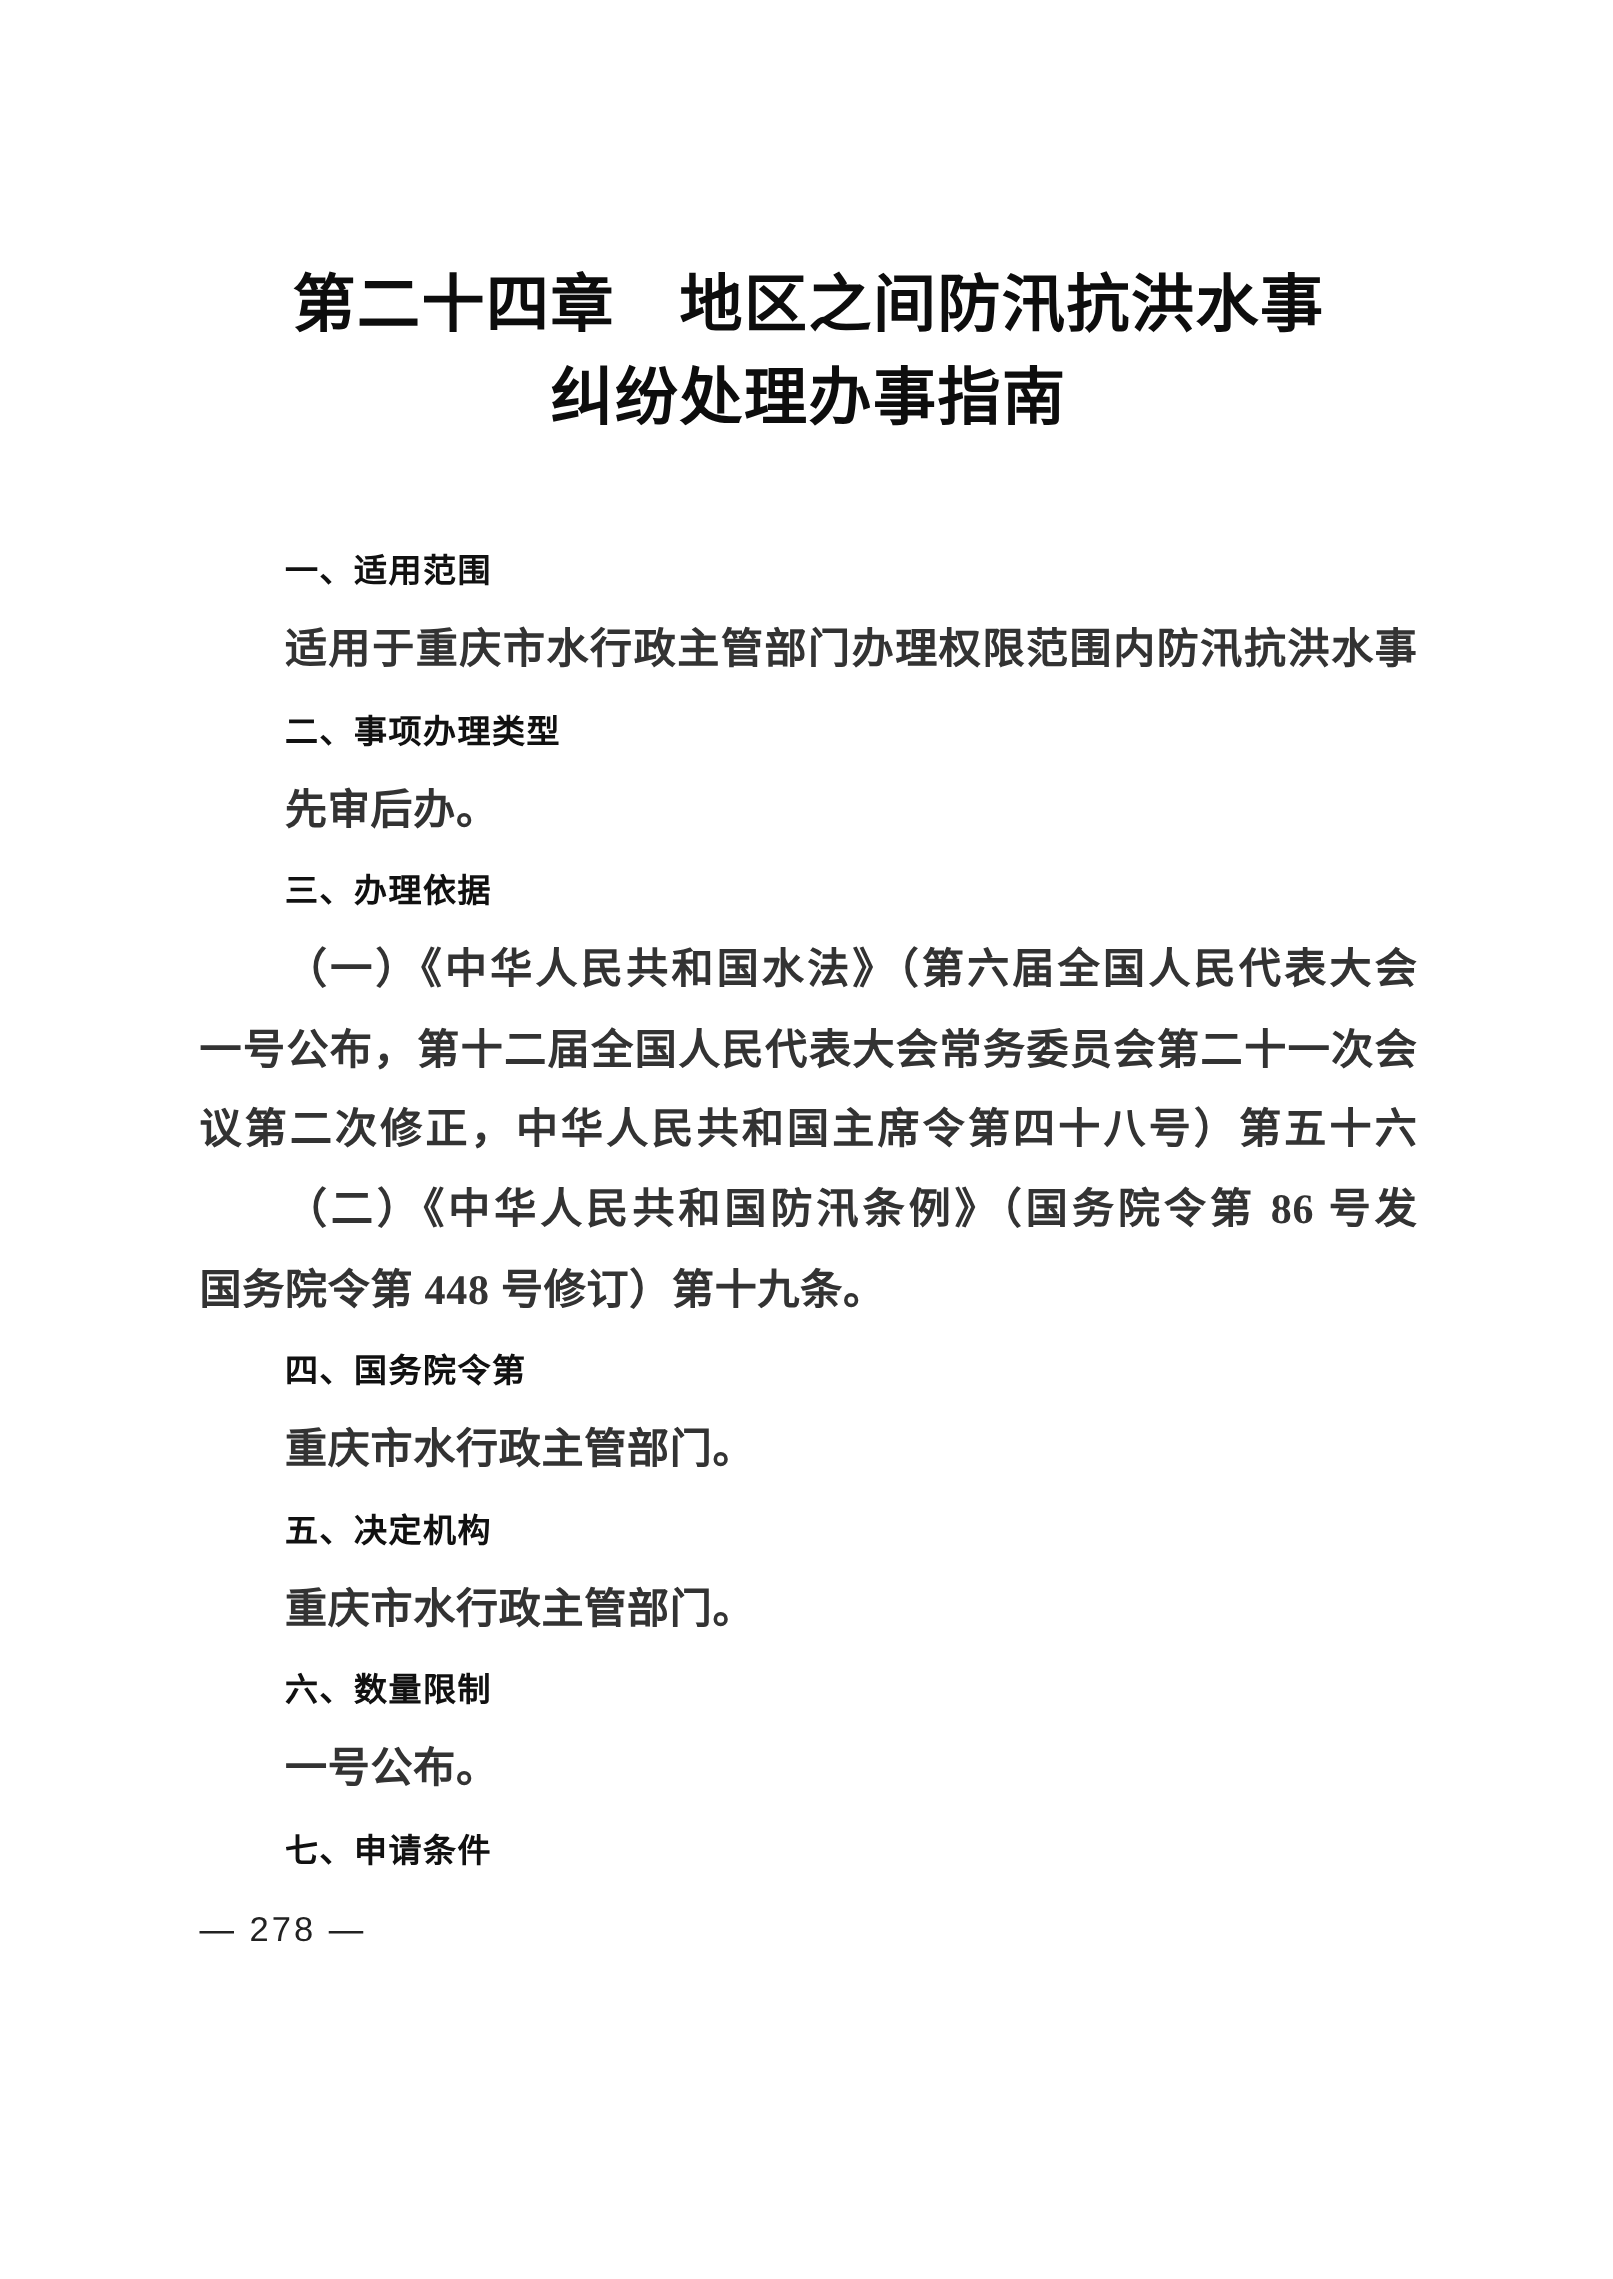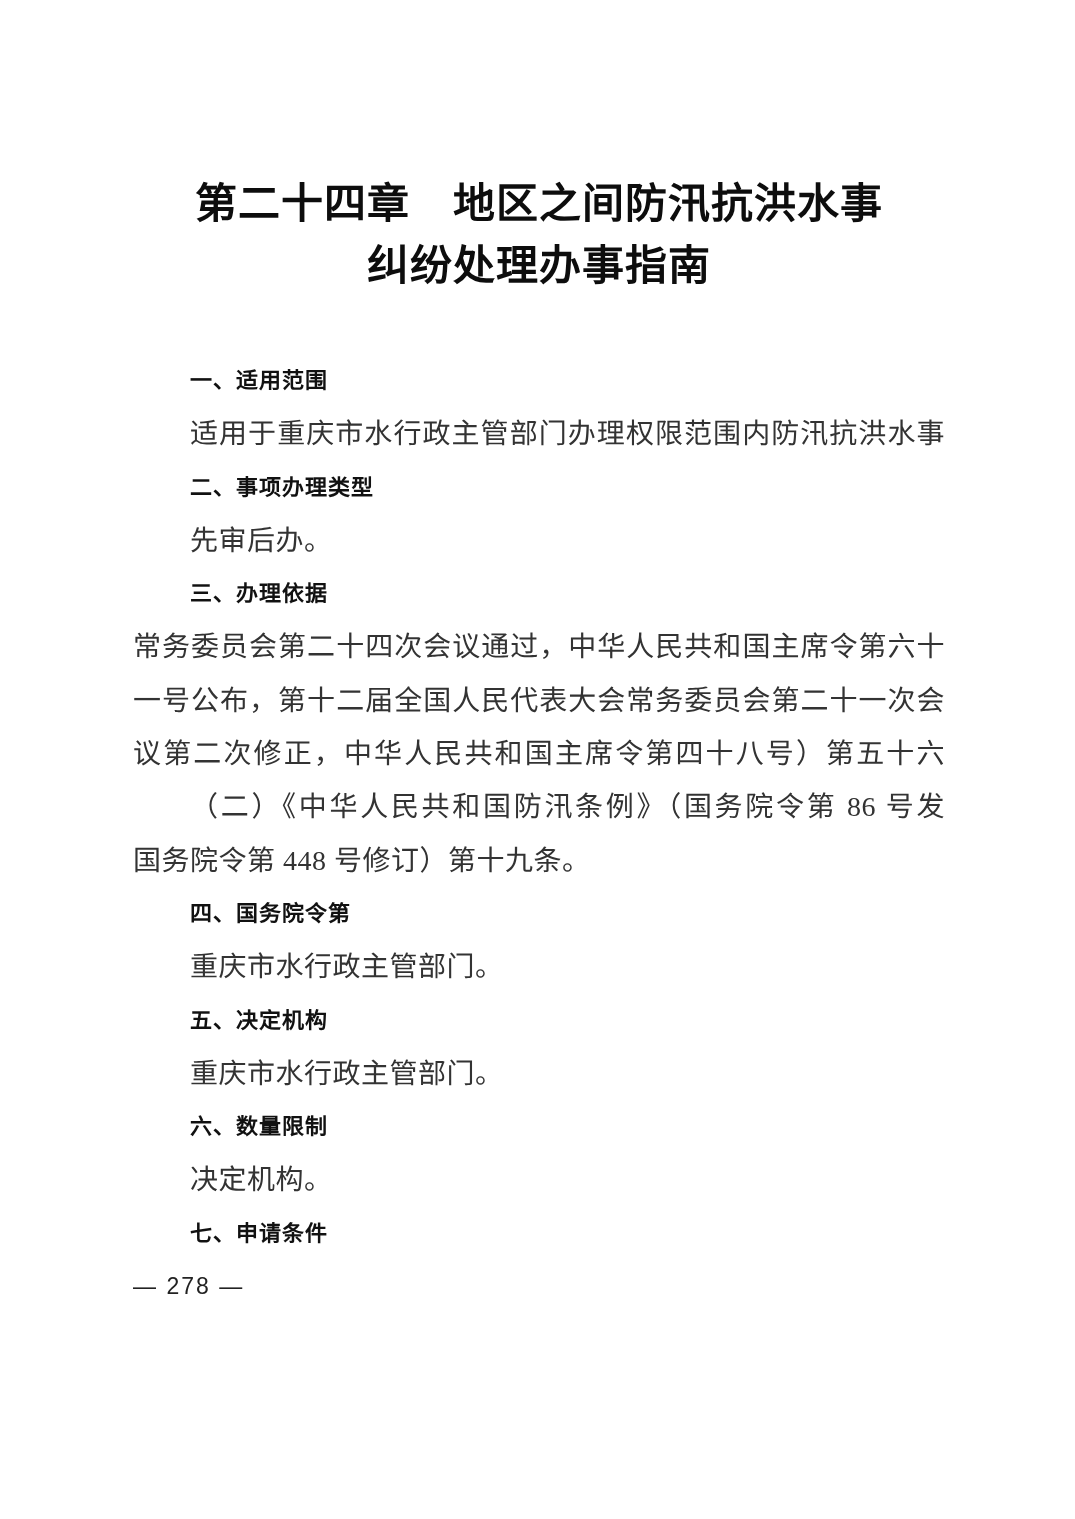--- a/index.html
+++ b/index.html
@@ -40,21 +40,21 @@
   .heading {
     font-family: "Liberation Sans", "DejaVu Sans", sans-serif;
     font-weight: bold;
     font-size: 22px;
     color: #111111;
     padding-left: 57px;
     letter-spacing: 1px;
   }
   .body-line {
     font-family: "Liberation Serif", "DejaVu Serif", serif;
-    font-weight: normal;
+    font-weight: bold;
     font-size: 28px;
     color: #333333;
     letter-spacing: 0.5px;
   }
   .indent {
     padding-left: 57px;
   }
   .j {
     white-space: normal;
     text-align: justify;
@@ -79,28 +79,28 @@
     <div>第二十四章　地区之间防汛抗洪水事</div>
     <div>纠纷处理办事指南</div>
   </div>
 
   <div class="lines">
     <div class="line heading">一、适用范围</div>
     <div class="line body-line indent j">适用于重庆市水行政主管部门办理权限范围内防汛抗洪水事</div>
     <div class="line heading">二、事项办理类型</div>
     <div class="line body-line indent">先审后办。</div>
     <div class="line heading">三、办理依据</div>
-    <div class="line body-line j">常务委员会第二十四次会议通过，中华人民共和国主席令第六十</div>
+    <div class="line body-line indent j">（一）《中华人民共和国水法》（第六届全国人民代表大会</div>
     <div class="line body-line j">一号公布，第十二届全国人民代表大会常务委员会第二十一次会</div>
     <div class="line body-line j">议第二次修正，中华人民共和国主席令第四十八号）第五十六条。</div>
     <div class="line body-line indent j">（二）《中华人民共和国防汛条例》（国务院令第 86 号发布，</div>
     <div class="line body-line">国务院令第 448 号修订）第十九条。</div>
     <div class="line heading">四、国务院令第</div>
     <div class="line body-line indent">重庆市水行政主管部门。</div>
     <div class="line heading">五、决定机构</div>
     <div class="line body-line indent">重庆市水行政主管部门。</div>
     <div class="line heading">六、数量限制</div>
-    <div class="line body-line indent">决定机构。</div>
+    <div class="line body-line indent">一号公布。</div>
     <div class="line heading">七、申请条件</div>
     <div class="line footer-line">— 278 —</div>
   </div>
 
 </div>
 
 </body></html>

